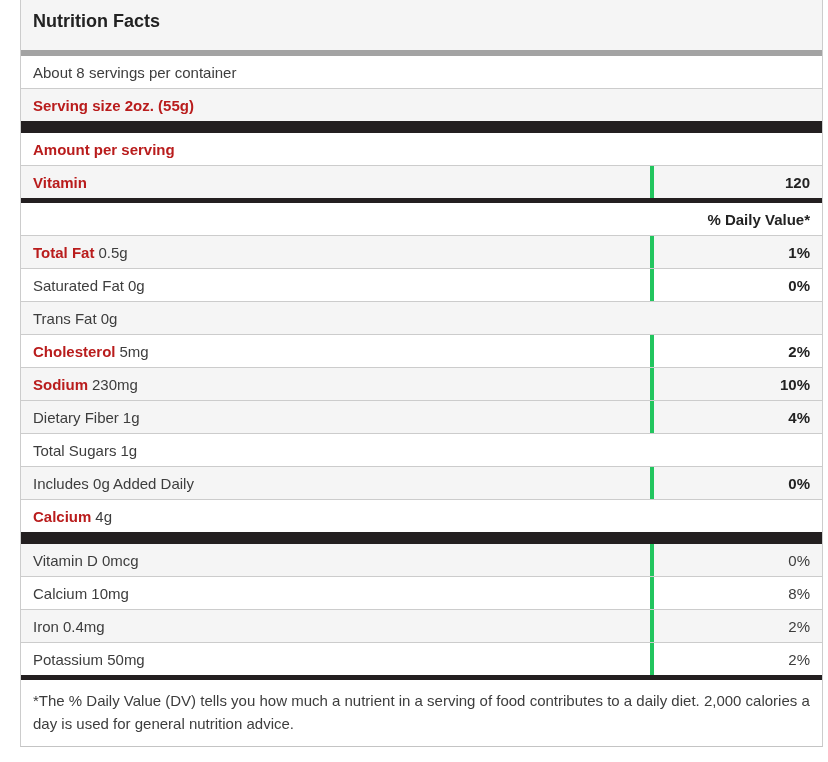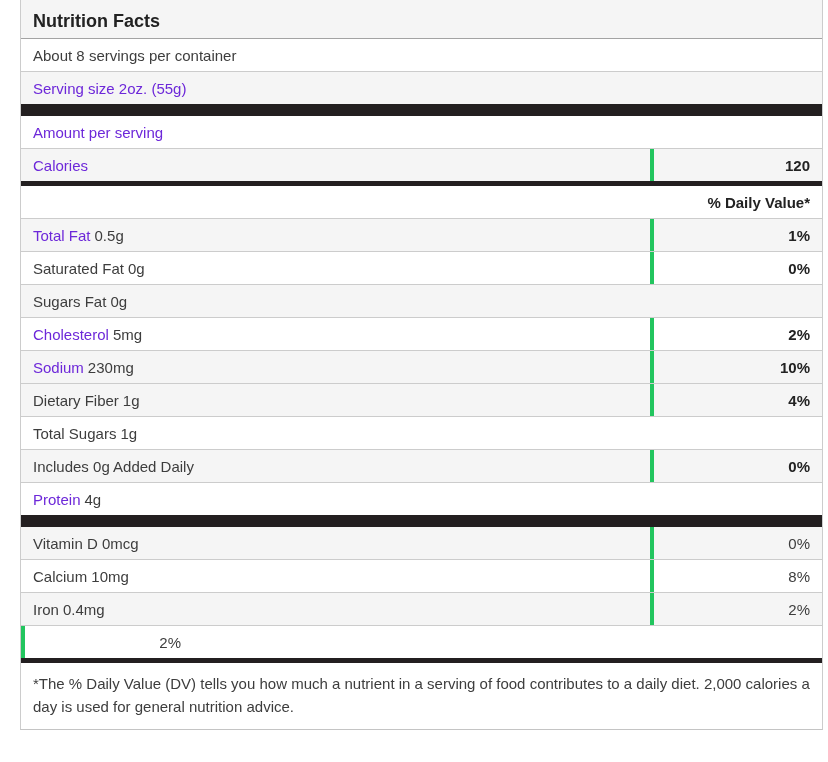--- a/index.html
+++ b/index.html
@@ -12,22 +12,22 @@
     width: 801px;
     margin: 0 0 4px 20px;
     border-left: 1px solid #cccccc;
     border-right: 1px solid #cccccc;
     border-bottom: 1px solid #c4c4c4;
     color: #3d3d3d;
     font-size: 15px;
   }
   .title-row {
     background: #f5f5f5;
-    border-bottom: 1px solid #a3a3a3;
-    padding: 11px 12px 6px 12px;
+    border-bottom: 6px solid #a3a3a3;
+    padding: 11px 12px 18px 12px;
     font-size: 18px;
     font-weight: bold;
     color: #222222;
   }
   .row {
     display: flex;
     align-items: center;
     border-bottom: 1px solid #cccccc;
     min-height: 32px;
     box-sizing: border-box;
@@ -50,21 +50,21 @@
     font-weight: bold;
     color: #222222;
     display: block;
     align-self: stretch;
     line-height: 17px;
   }
   .vit .cell-r {
     font-weight: normal;
     color: #3d3d3d;
   }
-  .b, .bn .nname { font-weight: normal; color: #6d28d9; }
+  .b, .bn .nname { font-weight: bold; color: #b91c1c; }
   .dv-header {
     text-align: right;
     padding: 8px 12px 7px 12px;
     border-bottom: 1px solid #cccccc;
     font-weight: bold;
     color: #222222;
   }
   .bar { height: 12px; background: #231f20; }
   .bar-thin { height: 5px; background: #231f20; }
   .footnote {
@@ -95,21 +95,21 @@
   <div class="bar"></div>
 
   <div class="row">
     <div class="cell-l">
         <span class="b">Amount per serving</span>
       </div>
   </div>
 
   <div class="row shade nb">
     <div class="cell-l">
-        <span class="b">Calories</span>
+        <span class="b">Vitamin</span>
       </div>
     <div class="cell-r">120</div>
   </div>
 
   <div class="bar-thin"></div>
 
   <div class="dv-header">% Daily Value*</div>
 
   <div class="row shade bn">
     <div class="cell-l">
@@ -122,21 +122,21 @@
   <div class="row">
     <div class="cell-l">
         <span>Saturated Fat</span>
         <span>0g</span>
       </div>
     <div class="cell-r">0%</div>
   </div>
 
   <div class="row shade">
     <div class="cell-l">
-        <span>Sugars Fat</span>
+        <span>Trans Fat</span>
         <span>0g</span>
       </div>
   </div>
 
   <div class="row bn">
     <div class="cell-l">
         <span class="nname">Cholesterol</span>
         <span>5mg</span>
       </div>
     <div class="cell-r">2%</div>
@@ -168,21 +168,21 @@
 
   <div class="row shade">
     <div class="cell-l">
         <span>Includes 0g Added Daily</span>
       </div>
     <div class="cell-r">0%</div>
   </div>
 
   <div class="row bn nb">
     <div class="cell-l">
-        <span class="nname">Protein</span>
+        <span class="nname">Calcium</span>
         <span>4g</span>
       </div>
   </div>
 
   <div class="bar"></div>
 
   <div class="row shade vit">
     <div class="cell-l">
         <span>Vitamin D 0mcg</span>
       </div>
@@ -197,20 +197,23 @@
   </div>
 
   <div class="row shade vit">
     <div class="cell-l">
         <span>Iron 0.4mg</span>
       </div>
     <div class="cell-r">2%</div>
   </div>
 
   <div class="row vit nb">
+    <div class="cell-l">
+        <span>Potassium 50mg</span>
+      </div>
     <div class="cell-r">2%</div>
   </div>
 
   <div class="bar-thin"></div>
 
   <div class="footnote">*The % Daily Value (DV) tells you how much a nutrient in a serving of food contributes to a daily diet. 2,000 calories a day is used for general nutrition advice.</div>
 
 </div>
 
 </body></html>

